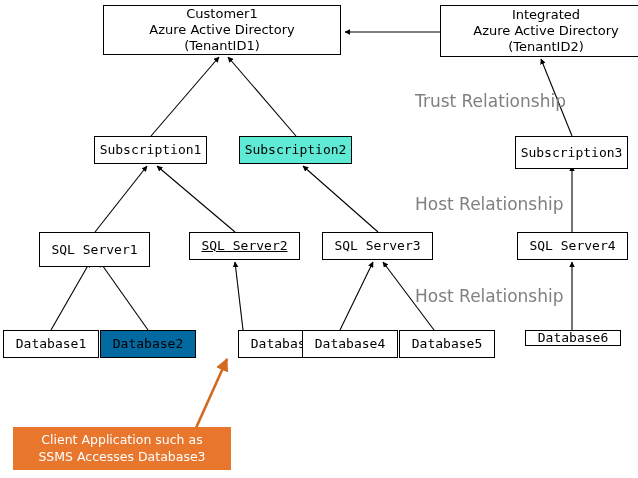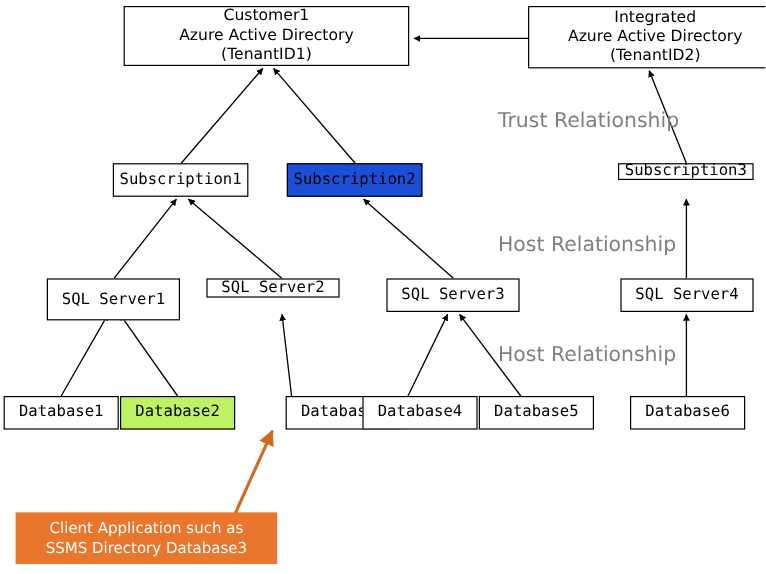--- a/index.html
+++ b/index.html
@@ -115,62 +115,62 @@
         <span class="node-line">(TenantID1)</span>
       </div>
       <div class="node-box font-sans" style="left: 440px; top: 5px; width: 212px; height: 52px; border-color: rgb(0, 0, 0); background: rgb(255, 255, 255); color: rgb(0, 0, 0);">
         <span class="node-line">Integrated</span>
         <span class="node-line">Azure Active Directory</span>
         <span class="node-line">(TenantID2)</span>
       </div>
       <div class="node-box font-mono" style="left: 94px; top: 136px; width: 113px; height: 28px; border-color: rgb(0, 0, 0); background: rgb(255, 255, 255); color: rgb(0, 0, 0);">
         <span class="node-line">Subscription1</span>
       </div>
-      <div class="node-box font-mono" style="left: 239px; top: 136px; width: 113px; height: 28px; border-color: rgb(0, 0, 0); background: #1d4ed8; color: rgb(0, 0, 0);">
+      <div class="node-box font-mono" style="left: 239px; top: 136px; width: 113px; height: 28px; border-color: rgb(0, 0, 0); background: #5eead4; color: rgb(0, 0, 0);">
         <span class="node-line">Subscription2</span>
       </div>
-      <div class="node-box font-mono" style="left: 515px; top: 136px; width: 113px; height: 14px; border-color: rgb(0, 0, 0); background: rgb(255, 255, 255); color: rgb(0, 0, 0);">
+      <div class="node-box font-mono" style="left: 515px; top: 136px; width: 113px; height: 33px; border-color: rgb(0, 0, 0); background: rgb(255, 255, 255); color: rgb(0, 0, 0);">
         <span class="node-line">Subscription3</span>
       </div>
       <div class="node-box font-mono" style="left: 39px; top: 232px; width: 111px; height: 35px; border-color: rgb(0, 0, 0); background: rgb(255, 255, 255); color: rgb(0, 0, 0);">
         <span class="node-line">SQL Server1</span>
       </div>
-      <div class="node-box font-mono" style="left: 172px; top: 232px; width: 111px; height: 16px; border-color: rgb(0, 0, 0); background: rgb(255, 255, 255); color: rgb(0, 0, 0);">
+      <div class="node-box font-mono" style="left: 189px; top: 232px; width: 111px; height: 28px; border-color: rgb(0, 0, 0); background: rgb(255, 255, 255); color: rgb(0, 0, 0); text-decoration: underline;">
         <span class="node-line">SQL Server2</span>
       </div>
       <div class="node-box font-mono" style="left: 322px; top: 232px; width: 111px; height: 28px; border-color: rgb(0, 0, 0); background: rgb(255, 255, 255); color: rgb(0, 0, 0);">
         <span class="node-line">SQL Server3</span>
       </div>
       <div class="node-box font-mono" style="left: 517px; top: 232px; width: 111px; height: 28px; border-color: rgb(0, 0, 0); background: rgb(255, 255, 255); color: rgb(0, 0, 0);">
         <span class="node-line">SQL Server4</span>
       </div>
       <div class="node-box font-mono" style="left: 3px; top: 330px; width: 96px; height: 28px; border-color: rgb(0, 0, 0); background: rgb(255, 255, 255); color: rgb(0, 0, 0);">
         <span class="node-line">Database1</span>
       </div>
-      <div class="node-box font-mono" style="left: 100px; top: 330px; width: 96px; height: 28px; border-color: rgb(0, 0, 0); background: #bef264; color: rgb(0, 0, 0);">
+      <div class="node-box font-mono" style="left: 100px; top: 330px; width: 96px; height: 28px; border-color: rgb(0, 0, 0); background: #0369a1; color: rgb(0, 0, 0);">
         <span class="node-line">Database2</span>
       </div>
       <div class="node-box font-mono" style="left: 198px; top: 330px; width: 96px; height: 28px; border-color: rgb(0, 0, 0); background: rgb(255, 255, 255); color: rgb(0, 0, 0); margin-left: 40px;">
         <span class="node-line">Database3</span>
       </div>
       <div class="node-box font-mono" style="left: 302px; top: 330px; width: 96px; height: 28px; border-color: rgb(0, 0, 0); background: rgb(255, 255, 255); color: rgb(0, 0, 0);">
         <span class="node-line">Database4</span>
       </div>
       <div class="node-box font-mono" style="left: 399px; top: 330px; width: 96px; height: 28px; border-color: rgb(0, 0, 0); background: rgb(255, 255, 255); color: rgb(0, 0, 0);">
         <span class="node-line">Database5</span>
       </div>
-      <div class="node-box font-mono" style="left: 525px; top: 330px; width: 96px; height: 28px; border-color: rgb(0, 0, 0); background: rgb(255, 255, 255); color: rgb(0, 0, 0);">
+      <div class="node-box font-mono" style="left: 525px; top: 330px; width: 96px; height: 16px; border-color: rgb(0, 0, 0); background: rgb(255, 255, 255); color: rgb(0, 0, 0);">
         <span class="node-line">Database6</span>
       </div>
     </div>
   <div id="label-layer">
       <div class="rel-label" style="left: 415px; top: 91px; color: rgb(128, 128, 128);">Trust Relationship</div>
       <div class="rel-label" style="left: 415px; top: 194px; color: rgb(128, 128, 128);">Host Relationship</div>
       <div class="rel-label" style="left: 415px; top: 286px; color: rgb(128, 128, 128);">Host Relationship</div>
     </div>
   <div id="callout-layer">
       <div class="callout" style="left: 13px; top: 427px; width: 218px; height: 43px; background: rgb(232, 118, 44); color: rgb(255, 255, 255);">
         <span class="node-line">Client Application such as</span>
-        <span class="node-line">SSMS Directory Database3</span>
+        <span class="node-line">SSMS Accesses Database3</span>
       </div>
     </div>
 
 </div>
 
 </body></html>

